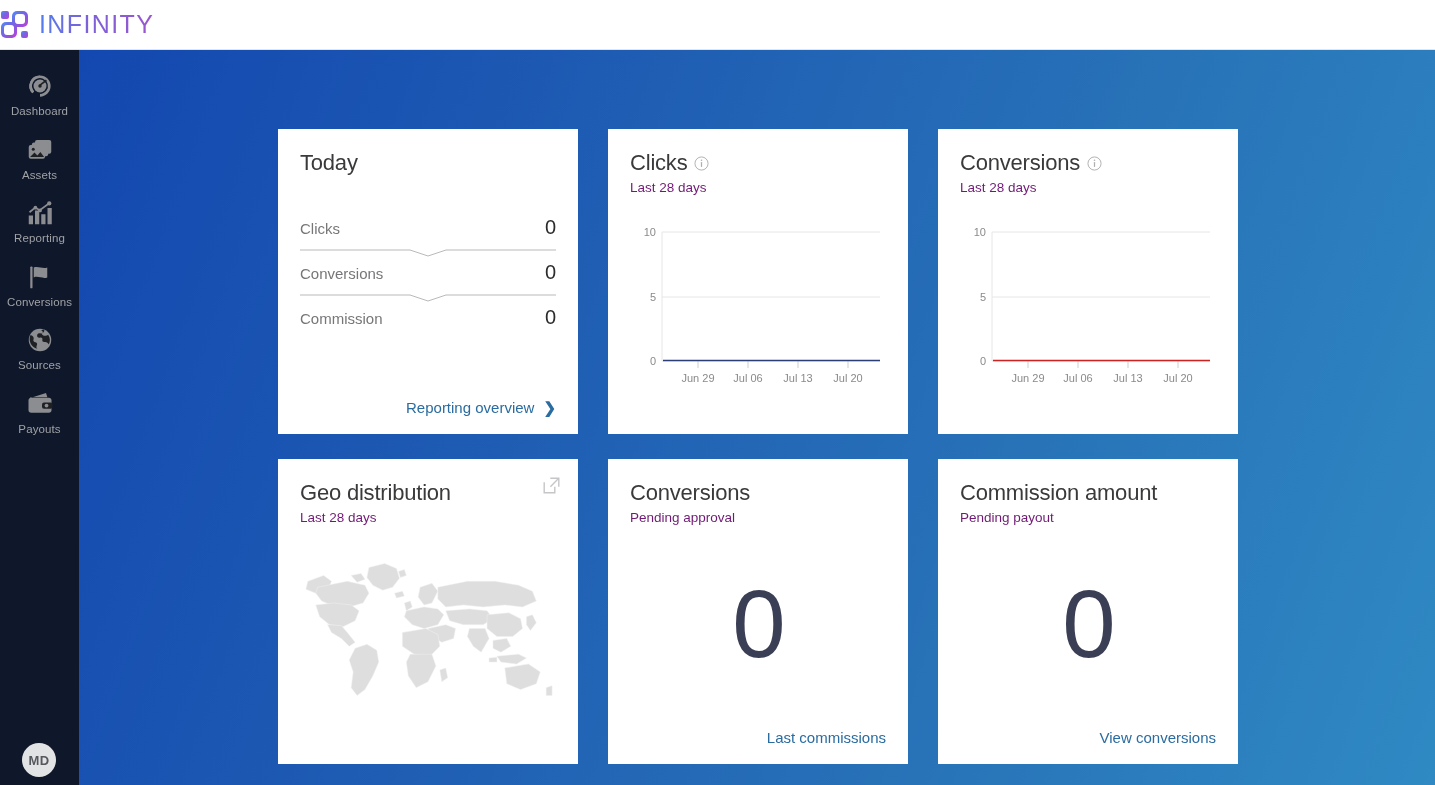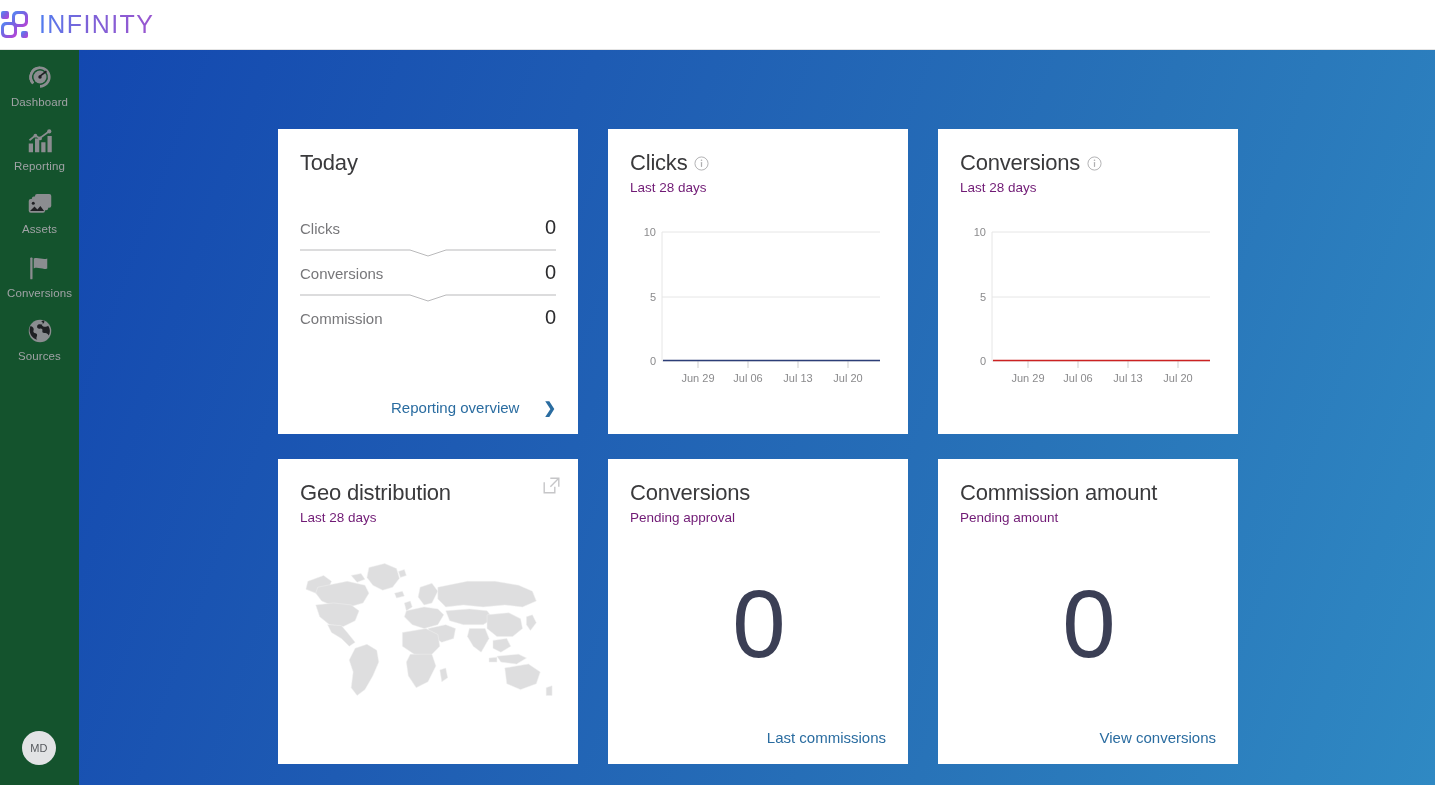--- a/index.html
+++ b/index.html
@@ -25,41 +25,41 @@
     background: linear-gradient(100deg, #4f7ef0 0%, #7b62d8 40%, #9b55cf 100%);
     -webkit-background-clip: text; background-clip: text;
     -webkit-text-fill-color: transparent; color: #7b62d8;
     line-height: 1;
   }
 
   
   .sidebar {
     position: absolute; left: 0; top: 50px;
     width: 79px; height: 735px;
-    background: #14532d;
+    background: #0f172a;
     display: flex; flex-direction: column; align-items: center;
-    padding-top: 3px;
+    padding-top: 12px;
   }
   .nav-item {
     width: 79px; padding: 9px 0 8px 0;
     display: flex; flex-direction: column; align-items: center;
     cursor: pointer; text-decoration: none;
   }
   .nav-icon { width: 30px; height: 30px; display: block; }
   .nav-icon svg { width: 30px; height: 30px; display: block; fill: #8b8d90; }
   .nav-label {
     margin-top: 5px; font-size: 11.5px; color: #a0a2a5;
     letter-spacing: .1px; line-height: 1;
   }
   .avatar {
-    position: absolute; left: 22px; bottom: 20px;
+    position: absolute; left: 22px; bottom: 8px;
     width: 34px; height: 34px; border-radius: 50%;
     background: #e2e3e5; color: #55585c;
     display: flex; align-items: center; justify-content: center;
-    font-size: 11px; font-weight: 400; letter-spacing: .3px;
+    font-size: 13px; font-weight: 700; letter-spacing: .3px;
     cursor: pointer;
   }
 
   
   .main {
     position: absolute; left: 79px; top: 50px;
     width: 1356px; height: 735px;
     background: linear-gradient(110deg, #1348b0 0%, #1e5bb3 32%, #2873b8 68%, #2f89c3 100%);
     overflow: hidden;
   }
@@ -92,21 +92,21 @@
   .today-row {
     display: flex; align-items: baseline; justify-content: space-between;
     padding: 4px 0 6px 0;
   }
   .today-label { font-size: 15px; color: #77777a; }
   .today-value { font-size: 20px; color: #2c2c2e; }
   .notch-divider { display: block; width: 100%; height: 12px; }
   .card-link {
     margin-top: auto; text-align: right;
     font-size: 15px; color: #2a6ca0; cursor: pointer;
-    display: flex; align-items: center; justify-content: flex-end; gap: 24px;
+    display: flex; align-items: center; justify-content: flex-end; gap: 9px;
   }
   .card-link .chev { font-size: 15px; font-weight: 700; line-height: 1; }
 
   
   .chart-wrap { margin-top: 24px; flex: 1; }
   .chart-svg { width: 256px; height: 170px; display: block; }
   .axis-text { font-size: 11px; fill: #8a8a8c; font-family: "Liberation Sans", sans-serif; }
   .gridline { stroke: #e6e6e6; stroke-width: 1; }
   .tickmark { stroke: #cfcfcf; stroke-width: 1; }
 
@@ -162,66 +162,77 @@
         <path d="M12 12l5.6-4.1-.9-1.1L11.4 11z" fill="#1f2023"></path>
         <circle cx="12" cy="12" r="1.4" fill="#1f2023"></circle>
       </svg>
     </span>
     <span class="nav-label">Dashboard</span>
   </a>
 
   <a class="nav-item">
     <span class="nav-icon">
       <svg viewBox="0 0 24 24" xmlns="http://www.w3.org/2000/svg">
+        <rect x="8" y="4" width="13" height="11" rx="1.6"></rect>
+        <rect x="5.5" y="6" width="13" height="11" rx="1.6"></rect>
+        <rect x="3" y="8" width="13" height="11" rx="1.6"></rect>
+        <circle cx="6.6" cy="11.3" r="1.2" fill="#1f2023"></circle>
+        <path d="M4 17.6l3.6-3.6 2.3 2.3 2.4-2.8 3 4.1z" fill="#1f2023"></path>
+      </svg>
+    </span>
+    <span class="nav-label">Assets</span>
+  </a>
+
+  <a class="nav-item">
+    <span class="nav-icon">
+      <svg viewBox="0 0 24 24" xmlns="http://www.w3.org/2000/svg">
         <rect x="3" y="14" width="3.4" height="7"></rect>
         <rect x="8" y="10" width="3.4" height="11"></rect>
         <rect x="13" y="13" width="3.4" height="8"></rect>
         <rect x="18" y="8" width="3.4" height="13"></rect>
         <path d="M3.6 11.4l4.6-3.8 3.6 2.2 7.6-5.6" stroke="#8b8d90" stroke-width="1.3" fill="none"></path>
         <circle cx="8.3" cy="7.7" r="1.5"></circle>
           <circle cx="12" cy="9.9" r="1.5"></circle>
           <circle cx="19.4" cy="4.3" r="1.7"></circle>
       </svg>
     </span>
     <span class="nav-label">Reporting</span>
   </a>
 
   <a class="nav-item">
     <span class="nav-icon">
       <svg viewBox="0 0 24 24" xmlns="http://www.w3.org/2000/svg">
-        <rect x="8" y="4" width="13" height="11" rx="1.6"></rect>
-        <rect x="5.5" y="6" width="13" height="11" rx="1.6"></rect>
-        <rect x="3" y="8" width="13" height="11" rx="1.6"></rect>
-        <circle cx="6.6" cy="11.3" r="1.2" fill="#1f2023"></circle>
-        <path d="M4 17.6l3.6-3.6 2.3 2.3 2.4-2.8 3 4.1z" fill="#1f2023"></path>
-      </svg>
-    </span>
-    <span class="nav-label">Assets</span>
-  </a>
-
-  <a class="nav-item">
-    <span class="nav-icon">
-      <svg viewBox="0 0 24 24" xmlns="http://www.w3.org/2000/svg">
         <rect x="4.2" y="3.5" width="1.8" height="17.5" rx=".7"></rect>
         <path d="M7 4.4c3.6-1.4 7.2 1.4 10.8 0v7.9c-3.6 1.4-7.2-1.4-10.8 0z"></path>
       </svg>
     </span>
     <span class="nav-label">Conversions</span>
   </a>
 
   <a class="nav-item">
     <span class="nav-icon">
       <svg viewBox="0 0 24 24" xmlns="http://www.w3.org/2000/svg">
         <circle cx="12" cy="12" r="9"></circle>
         <path d="M5 8.2c1.6.6 2.4 2 1.8 3.3-.5 1.2.3 2 1.6 2.2 1.4.2 1.6 1.6.9 3-.4.8-.2 1.7.6 2.3-3.6-.9-6.2-4-6.2-7.8 0-1 .2-2 .5-3zM15.3 3.6c.4 1 .1 2-.9 2.5-1.2.6-1 1.6.2 2.2 1.4.7 2.9.3 3.9-.6.9 1.2 1.4 2.7 1.4 4.3 0 1.3-.3 2.5-.9 3.6-.6-1.4-1.9-2.3-3.3-2-1.2.2-2.1-.6-1.8-1.8.3-1.2-.6-2-1.9-1.7-1.5.3-2.6-.7-2.3-2 .3-1.3 1.7-1.8 3-1.3.9.3 1.6-.2 1.5-1 0-.8-.6-1.4-1.4-1.6.9-.4 1.8-.6 2.5-.6z" fill="#1f2023"></path>
       </svg>
     </span>
     <span class="nav-label">Sources</span>
   </a>
 
+  <a class="nav-item">
+    <span class="nav-icon">
+      <svg viewBox="0 0 24 24" xmlns="http://www.w3.org/2000/svg">
+        <path d="M4.2 7.1L16.8 3.2l1.1 3.4H4.2z"></path>
+        <rect x="2.8" y="7" width="18.4" height="12" rx="2.2"></rect>
+        <rect x="13.6" y="10.7" width="8.4" height="5" rx="1.6" fill="#1f2023"></rect>
+        <circle cx="17.2" cy="13.2" r="1.5"></circle>
+      </svg>
+    </span>
+    <span class="nav-label">Payouts</span>
+  </a>
 
   <div class="avatar">MD</div>
 </nav>
 
 <main class="main">
   <div class="grid">
 
     <section class="card">
       <div class="card-title">
         <span>Today</span>
@@ -411,21 +422,21 @@
       <div class="big-number">0</div>
       <div class="card-link">
         <span>Last commissions</span>
       </div>
     </section>
 
     <section class="card">
       <div class="card-title">
         <span>Commission amount</span>
       </div>
-      <div class="card-sub">Pending amount</div>
+      <div class="card-sub">Pending payout</div>
       <div class="big-number">0</div>
       <div class="card-link">
         <span>View conversions</span>
       </div>
     </section>
 
   </div>
 </main>
 
 </body></html>

